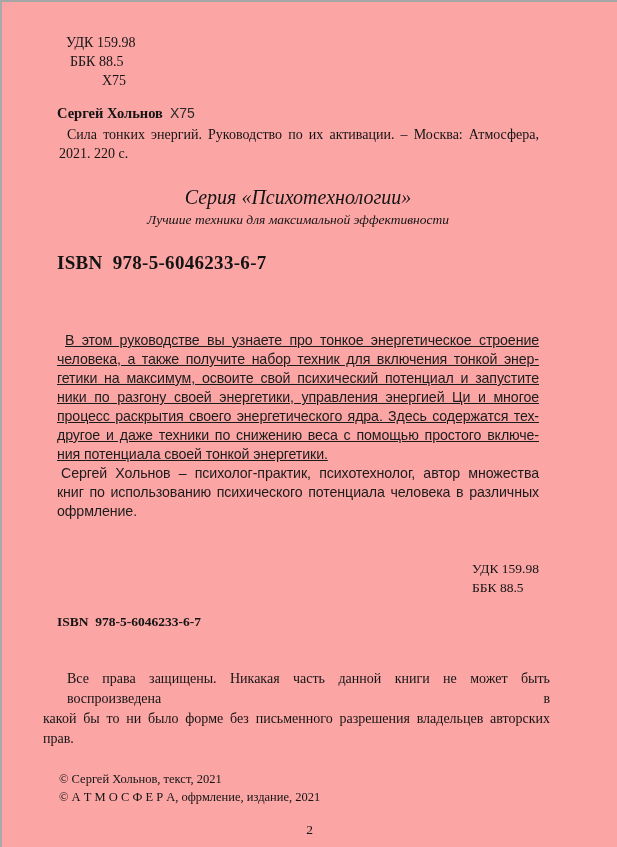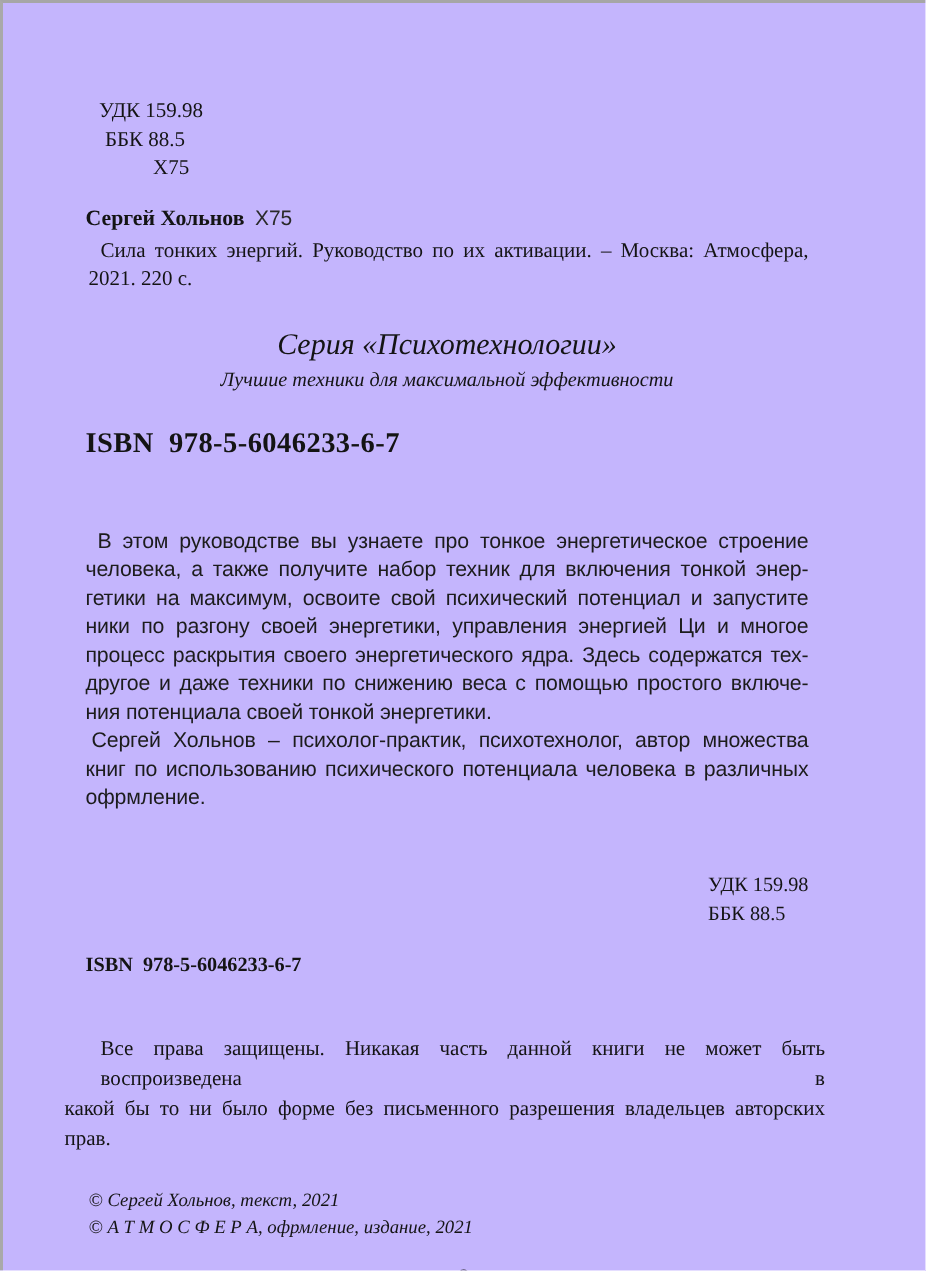--- a/index.html
+++ b/index.html
@@ -1,24 +1,24 @@
 <!DOCTYPE html>
 <html><head>
 <meta charset="utf-8">
 <style>
   html, body { margin: 0; padding: 0; background: #ffffff; }
   .page {
     position: relative;
     width: 617px;
     height: 847px;
     box-sizing: border-box;
-    background: #c4b5fd;
+    background: #fca5a5;
     border-top: 2px solid #a6a6a6;
     border-left: 2px solid #a9a9a9;
-    padding: 63px 78px 0 55px;
+    padding: 31px 78px 0 55px;
     font-family: "Liberation Serif", serif;
     color: #141414;
     overflow: hidden;
   }
   
   .class-block { font-size: 14px; line-height: 19px; }
   .class-block .udk { margin-left: 9px; }
   .class-block .bbk { margin-left: 13px; }
   .class-block .code { margin-left: 45px; }
   
@@ -61,21 +61,21 @@
     letter-spacing: 0.3px;
   }
   .isbn-secondary {
     margin-top: 16px;
     font-size: 13.5px;
     line-height: 18px;
     font-weight: bold;
     white-space: pre;
   }
   
-  .annotation { margin-top: 44px; }
+  .annotation { margin-top: 56px; text-decoration: underline; }
   .sans-par {
     font-family: "Liberation Sans", sans-serif;
     font-size: 14.2px;
     line-height: 19px;
     color: #1c1c1c;
     letter-spacing: -0.1px;
   }
   .jline { text-align: justify; text-align-last: justify; }
   .jline-last { text-align: left; }
   .indent-8 { padding-left: 8px; }
@@ -93,21 +93,21 @@
     margin-top: 38px;
     margin-left: -14px;
     margin-right: -11px;
     font-size: 14px;
     line-height: 20px;
   }
   .rights .r1 { padding-left: 24px; text-align: justify; text-align-last: justify; }
   .rights .r2 { text-align: justify; }
   
   .copyright { margin-top: 21px; font-size: 12.5px; line-height: 18px; }
-  .copyright div { padding-left: 2px; font-style: italic; }
+  .copyright div { padding-left: 2px; }
   
   .page-number {
     margin-top: 15px;
     margin-left: -55px;
     margin-right: -78px;
     text-align: center;
     font-size: 13.5px;
     line-height: 18px;
   }
 </style>

